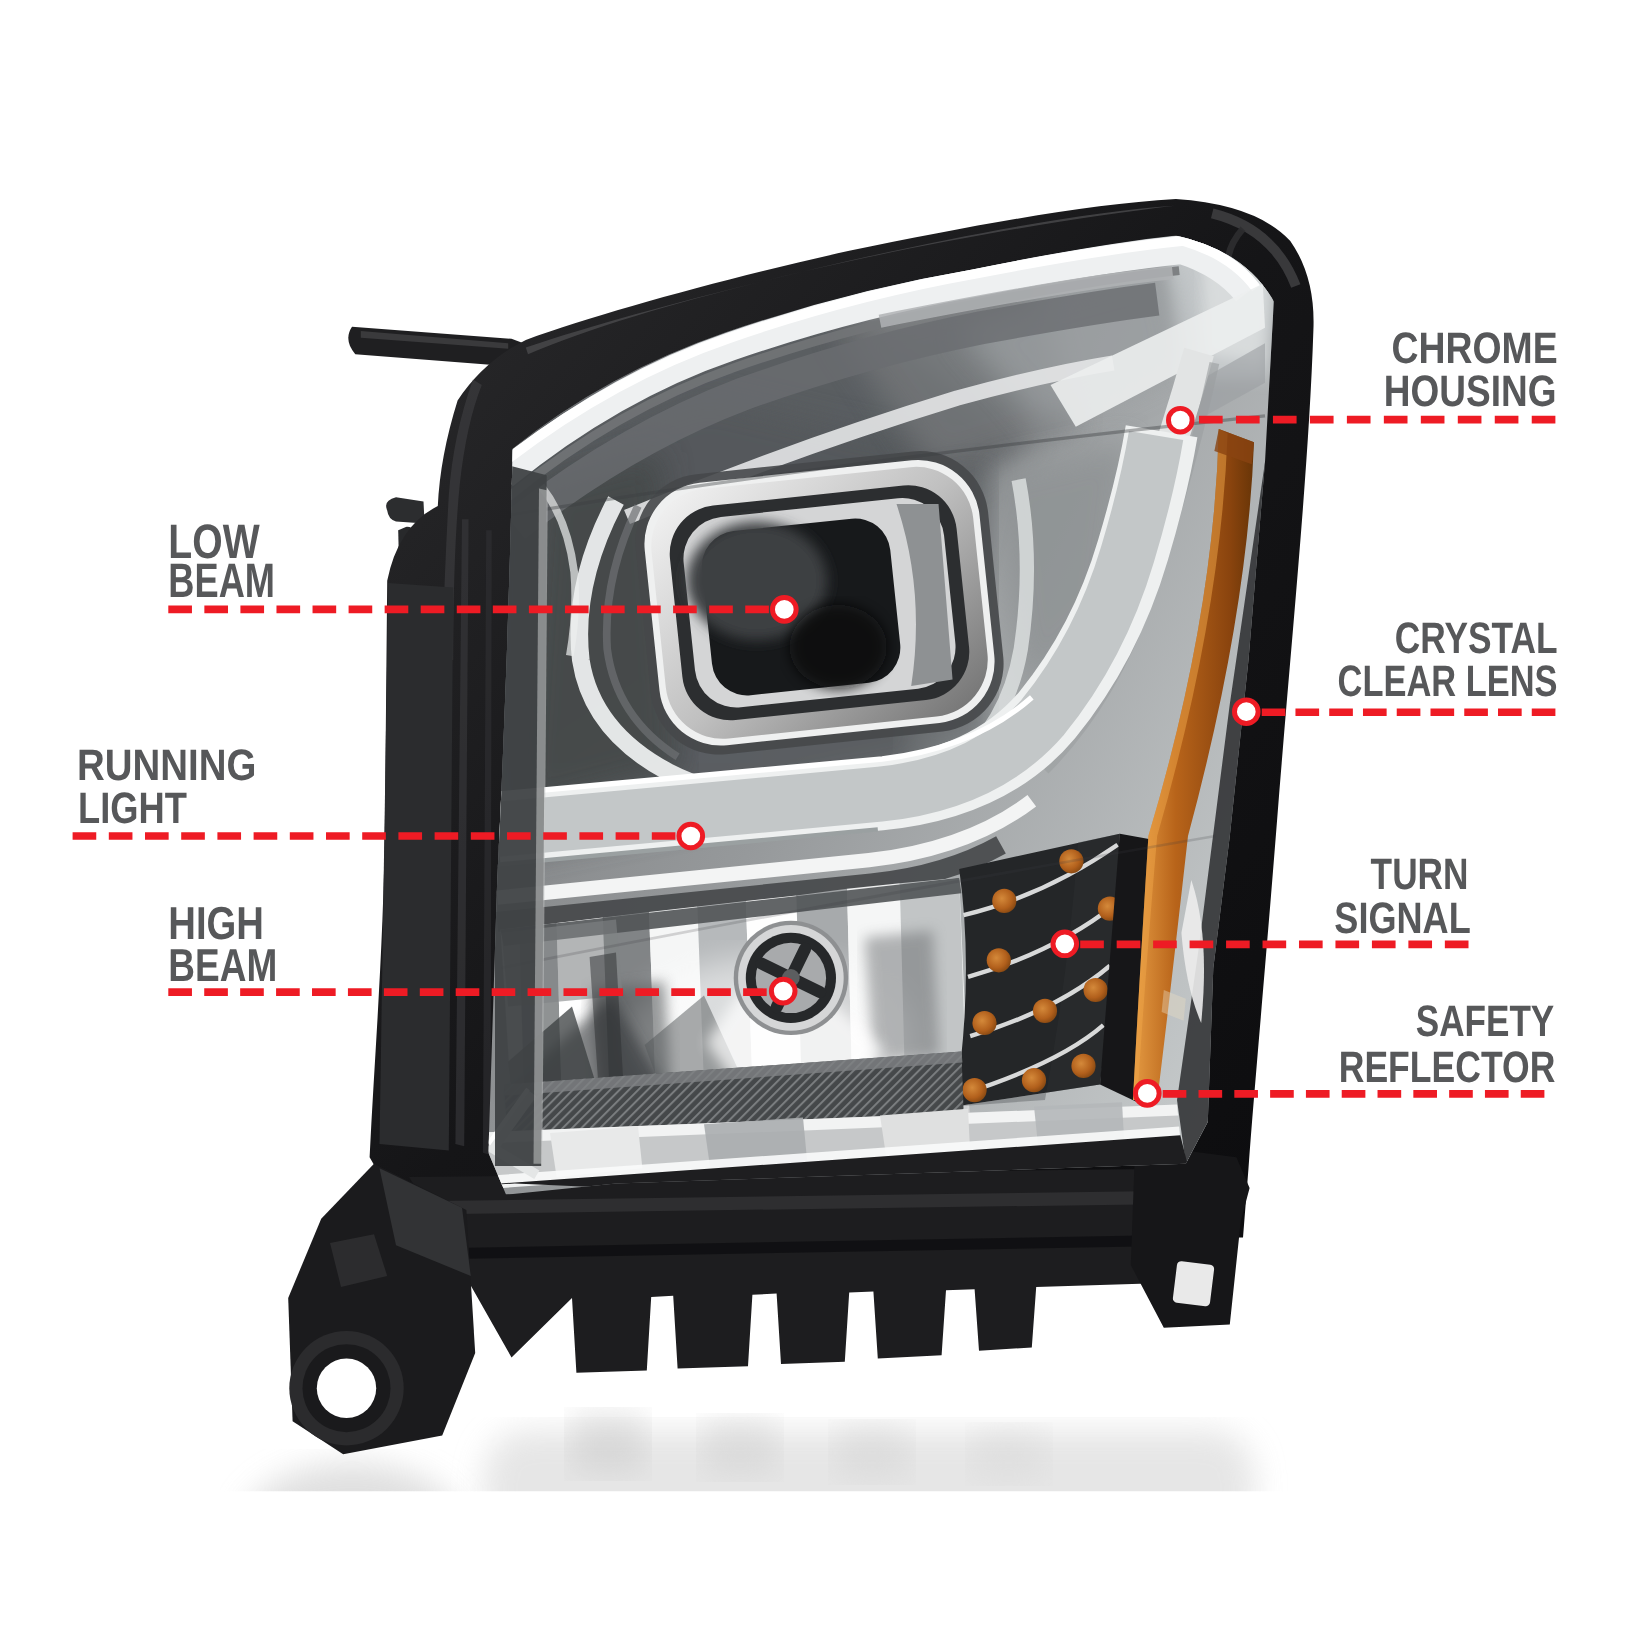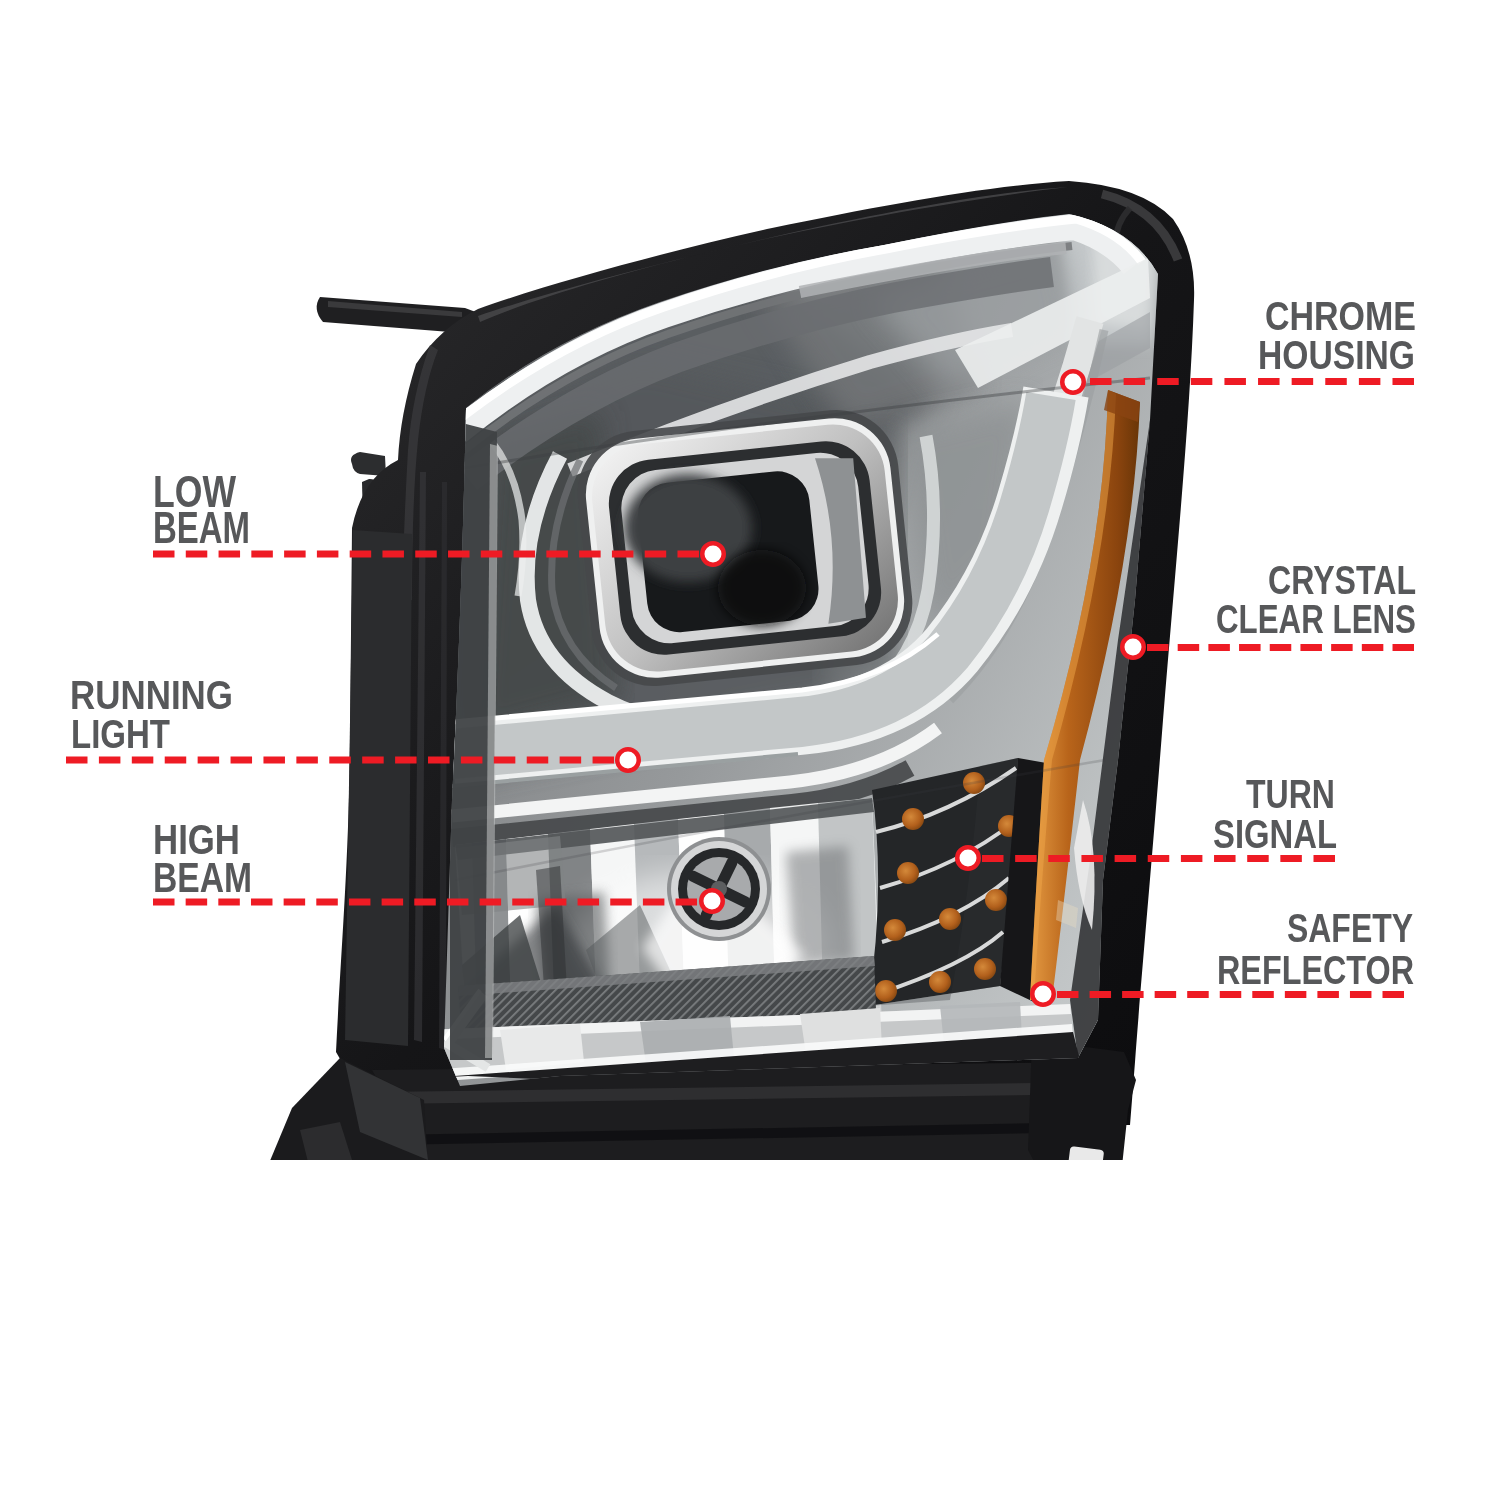--- a/index.html
+++ b/index.html
@@ -1,16 +1,16 @@
 <!DOCTYPE html>
 <html><head>
 <meta charset="utf-8">
 <style>
   html,body{margin:0;padding:0;background:#ffffff;}
-  #stage{position:relative;width:1500px;height:1160px;background:#ffffff;overflow:hidden;
+  #stage{position:relative;width:1500px;height:1356px;background:#ffffff;overflow:hidden;
          font-family:"Liberation Sans", sans-serif;}
   svg{position:absolute;left:0;top:0;}
 </style>
 </head>
 <body>
 <div id="stage">
 <svg width="1500" height="1500" viewBox="0 0 1500 1500">
 <defs>
   <linearGradient id="trimG" x1="0" y1="0" x2="1" y2="1">
     <stop offset="0" stop-color="#2b2b2d"></stop>

